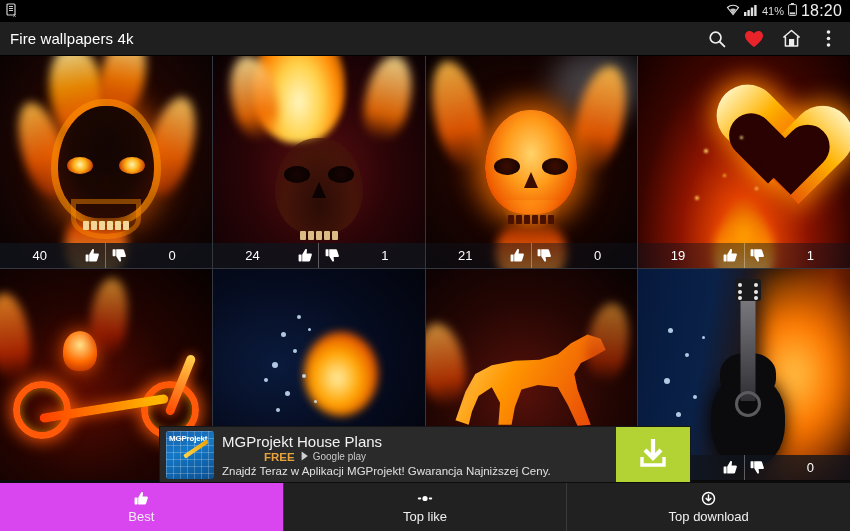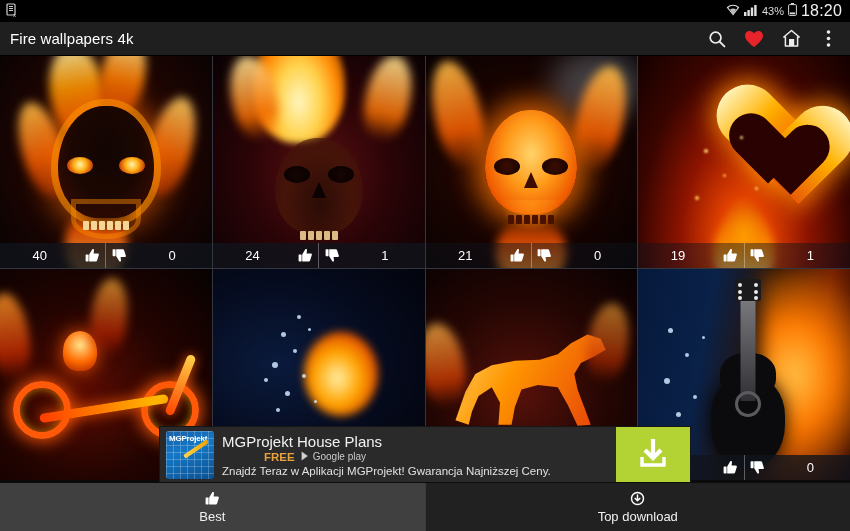--- a/index.html
+++ b/index.html
@@ -168,21 +168,21 @@
   .bottomnav {
     position:absolute; left:0; bottom:0; width:850px; height:49px;
     background:#212121; display:flex; border-top:1px solid #0c0c0c;
   }
   .navitem {
     flex:1; display:flex; flex-direction:column; align-items:center; justify-content:center;
     gap:3px; color:#f0f0f0; font-size:13px; cursor:pointer;
     border-right:1px solid #3a3a3a;
   }
   .navitem:last-child { border-right:none;text-align:right; }
-  .navitem.active { background:#404040;text-align:center; }
+  .navitem.active { background:#d946ef;text-align:center; }
   .nav-ico { height:15px; display:flex; align-items:center; justify-content:center; }
 </style>
 </head>
 <body>
 
 <div id="app">
 
   <div class="statusbar">
     <div class="sb-left">
       <span>
@@ -201,21 +201,21 @@
           </svg>
       </span>
       <span>
         <svg width="14" height="12" viewBox="0 0 14 12">
             <rect x="0" y="8" width="2.4" height="4" fill="#e0e0e0"></rect>
             <rect x="3.4" y="6" width="2.4" height="6" fill="#e0e0e0"></rect>
             <rect x="6.8" y="3.5" width="2.4" height="8.5" fill="#e0e0e0"></rect>
             <rect x="10.2" y="1" width="2.4" height="11" fill="#e0e0e0"></rect>
           </svg>
       </span>
-      <span class="sb-pct">43%</span>
+      <span class="sb-pct">41%</span>
       <span>
         <svg width="9" height="13" viewBox="0 0 9 13">
             <rect x="3" y="0" width="3" height="1.6" fill="#d8d8d8"></rect>
             <rect x="0.6" y="1.6" width="7.8" height="10.8" rx="1" fill="none" stroke="#d8d8d8" stroke-width="1"></rect>
             <rect x="1.8" y="9.4" width="5.4" height="1.8" fill="#d8d8d8"></rect>
           </svg>
       </span>
       <span class="sb-text">18:20</span>
     </div>
   </div>
@@ -553,20 +553,30 @@
     <div class="navitem active">
       <span class="nav-ico">
         <svg width="15" height="15" viewBox="0 0 15 15">
             <path d="M4.2 6.4 L7.3 1.3 C7.9 .6 9 1 9 2 L8.6 5.6 L12.8 5.6 C13.6 5.6 14.1 6.4 13.8 7.1 L12.1 12.4 C11.9 13 11.4 13.4 10.8 13.4 L4.2 13.4 Z" fill="#fff"></path>
             <rect x="0.6" y="6.4" width="3" height="7" rx=".6" fill="#fff"></rect>
           </svg>
       </span>
       <span>Best</span>
     </div>
 
+    <div class="navitem">
+      <span class="nav-ico">
+        <svg width="16" height="15" viewBox="0 0 16 15">
+            <circle cx="8" cy="7.5" r="2.6" fill="#fff"></circle>
+            <rect x="0.8" y="6.6" width="3.4" height="1.8" rx=".8" fill="#fff"></rect>
+            <rect x="11.8" y="6.6" width="3.4" height="1.8" rx=".8" fill="#fff"></rect>
+          </svg>
+      </span>
+      <span>Top like</span>
+    </div>
 
     <div class="navitem">
       <span class="nav-ico">
         <svg width="15" height="15" viewBox="0 0 15 15">
             <circle cx="7.5" cy="7.5" r="6" fill="none" stroke="#fff" stroke-width="1.5"></circle>
             <path d="M7.5 4 L7.5 9.4 M5.2 7.4 L7.5 9.8 L9.8 7.4" fill="none" stroke="#fff" stroke-width="1.5" stroke-linecap="round" stroke-linejoin="round"></path>
           </svg>
       </span>
       <span>Top download</span>
     </div>

